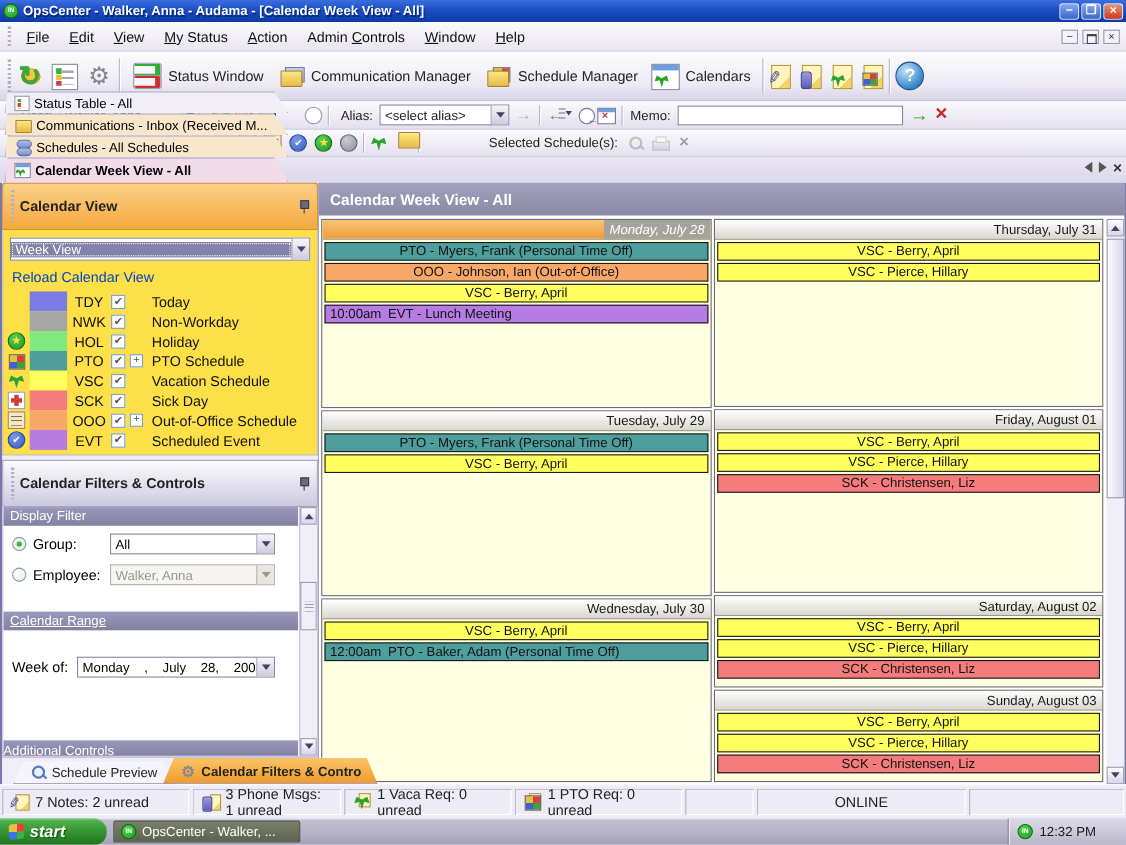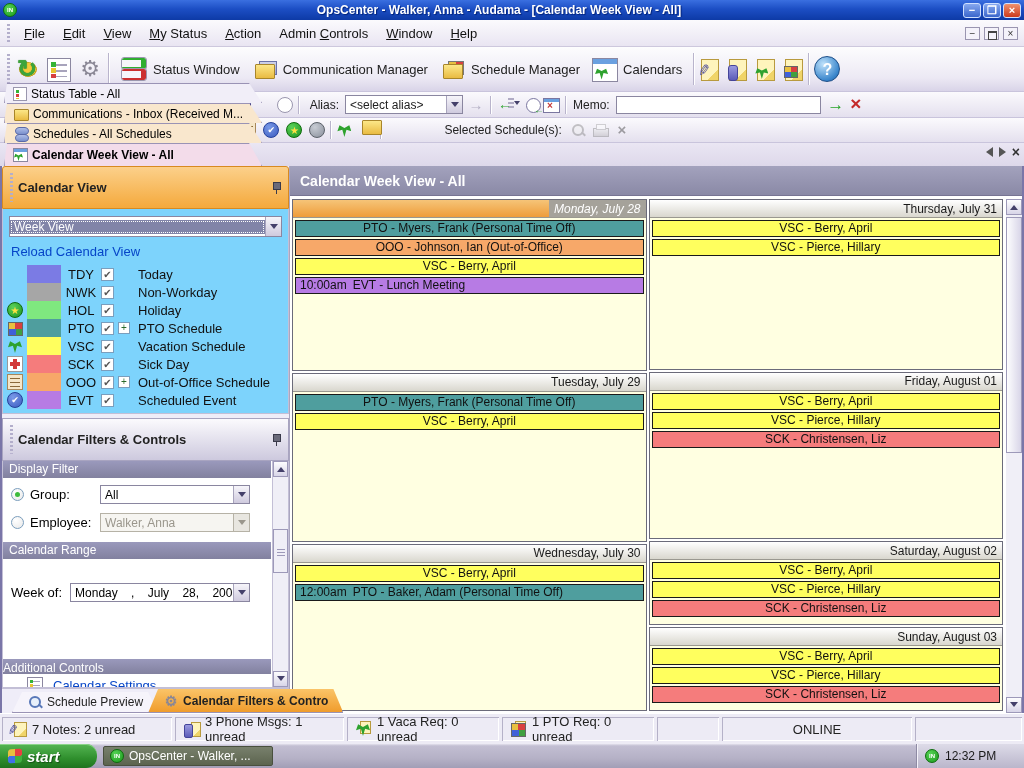--- a/index.html
+++ b/index.html
@@ -2,21 +2,21 @@
 <html><head>
 <meta charset="utf-8">
 <style>
   * { margin:0; padding:0; box-sizing:border-box; }
   html,body { width:1024px; height:768px; overflow:hidden; font-family:"Liberation Sans",sans-serif; }
   .screen { width:1024px; height:768px; display:flex; flex-direction:column; background:#ece9f5; }
 
   
   .titlebar { height:20px; background:linear-gradient(180deg,#3a6fe0 0%,#1c4ec4 45%,#0d3aa6 100%);
     display:flex; align-items:center; padding:0 3px; color:#fff; font-size:12px; font-weight:bold; flex:none;}
-  .titlebar .ttl { flex:1; white-space:nowrap; overflow:hidden; margin-left:20px; text-shadow:1px 1px 1px #00227a;text-align:center;}
+  .titlebar .ttl { flex:1; white-space:nowrap; overflow:hidden; margin-left:4px; text-shadow:1px 1px 1px #00227a;}
   .winbtn { width:18px; height:15px; margin-left:2px; border:1px solid #cfe0ff; border-radius:3px;
     background:linear-gradient(180deg,#86a8ef,#3a66cc); color:#fff; font-size:11px; line-height:13px; text-align:center; font-weight:bold;}
   .winbtn.close { background:linear-gradient(180deg,#f0926e,#cc3a1c); }
   .statusdot { width:14px; height:14px; border-radius:50%; background:radial-gradient(circle at 35% 30%,#54d254,#1d9a1d);
     color:#fff; font-size:6px; font-weight:bold; display:flex; align-items:center; justify-content:center; border:1px solid #0c6c0c; flex:none;}
 
   
   .menubar { height:27px; background:linear-gradient(180deg,#fbfafd,#e9e5f2); border-bottom:1px solid #cdc8dd;
     display:flex; align-items:center; font-size:13px; color:#111; flex:none; padding-left:2px;}
   .grip { width:5px; height:70%; margin:0 4px; background:repeating-linear-gradient(180deg,#b3aecb 0 2px,transparent 2px 4px); background-size:3px 100%; background-repeat:no-repeat; background-position:center;}
@@ -159,21 +159,21 @@
 
   
   .content { flex:1; display:flex; min-height:0; border-left:2px solid #7a76a8; border-right:2px solid #7a76a8;}
   .sidebar { width:288px; flex:none; background:#efedf8; border-right:1px solid #aaa6c0; display:flex; flex-direction:column;}
   .panel-head { height:43px; display:flex; align-items:center; font-size:13px; font-weight:bold; color:#222; padding:0 6px 0 2px; flex:none;}
   .panel-head.orange { background:linear-gradient(180deg,#fcd08a,#f4a93c); border:1px solid #d88a20; border-radius:3px 3px 0 0;}
   .panel-head.gray { background:linear-gradient(180deg,#fbfafd,#cdc9de); border:1px solid #a8a4c0;}
   .pin { margin-left:auto; width:12px; height:14px; position:relative;}
   .pin::before { content:""; position:absolute; left:3px; top:1px; width:6px; height:6px; background:#6a6a7a; border:1px solid #3a3a4a;}
   .pin::after { content:""; position:absolute; left:6px; top:8px; width:1px; height:5px; background:#3a3a4a;}
-  .cv-body { background:#7dd3fc; border:1px solid #c3bfd6; border-top:none; padding:5px 4px 4px; flex:none;}
+  .cv-body { background:#fde047; border:1px solid #c3bfd6; border-top:none; padding:5px 4px 4px; flex:none;}
   .cv-combo { margin:2px 2px 4px;}
   .linkrow { color:#0645c8; font-size:13px; padding:3px 2px 6px 4px;}
   .legend { list-style:none;}
   .lrow { display:flex; align-items:center; height:18px; font-size:13px; color:#111;}
   .lrow .licon { width:20px; display:flex; justify-content:flex-start; flex:none;}
   .lrow .swatch { width:34px; height:18px; flex:none;}
   .lrow .lcode { width:40px; text-align:center; flex:none;}
   .xp-check { width:13px; height:13px; border:1px solid #7b9ebd; background:#fff; position:relative; flex:none;}
   .xp-check.on::after { content:"\2714"; position:absolute; inset:0; font-size:10px; line-height:12px; text-align:center; color:#555;}
   .lexp { width:20px; flex:none; display:flex; justify-content:center;}
@@ -515,21 +515,21 @@
             </span>
           </div>
           <div class="radiorow">
             <span class="xp-radio" data-name="employee-radio"></span>
             <span class="rlabel" data-name="employee-label">Employee:</span>
             <span class="combo disabled" style="width:150px;" data-name="employee-select">
               <span class="cval" data-name="employee-select-value">Walker, Anna</span>
               <span class="carrow" data-name="chevron-down-icon"></span>
             </span>
           </div>
-          <div class="secbar" style="margin-top:8px;" data-name="calendar-range-section">Calendar Range</div>
+          <div class="secbar" style="margin-top:22px;text-decoration:underline;" data-name="calendar-range-section">Calendar Range</div>
           <div class="weekrow">
             <span data-name="week-of-label">Week of:</span>
             <span class="combo week-combo" style="width:180px;" data-name="week-of-select">
               <span class="cval" data-name="week-of-value">Monday , July 28, 2008</span>
               <span class="carrow" data-name="chevron-down-icon"></span>
             </span>
           </div>
           <div class="secbar addl" style="margin-top:55px;height:15px;" data-name="additional-controls-section">Additional Controls</div>
           <div id="fc-links">
               <div class="fclink" data-name="link-calendar-settings">
@@ -638,21 +638,21 @@
         </div>
       </div>
     </div>
   </div>
 
   <div class="statusbar" id="statusbar" data-name="status-bar">
       <div class="seg" data-name="statusbar-segment-7-notes-2-unread" style="width: 170px;">
         <span class="i16" data-name="notes-icon"></span>
         <span data-name="statusbar-text">7 Notes: 2 unread</span>
       </div>
-      <div class="seg" data-name="statusbar-segment-3-phone-msgs-1-unread" style="width: 169px;">
+      <div class="seg" data-name="statusbar-segment-3-phone-msgs-1-unread" style="width: 135px;">
         <span class="i16" data-name="phone-msgs-icon"></span>
         <span data-name="statusbar-text">3 Phone Msgs: 1 unread</span>
       </div>
       <div class="seg" data-name="statusbar-segment-1-vaca-req-0-unread" style="width: 152px;">
         <span class="i16" data-name="vaca-req-icon"></span>
         <span data-name="statusbar-text">1 Vaca Req: 0 unread</span>
       </div>
       <div class="seg" data-name="statusbar-segment-1-pto-req-0-unread" style="width: 152px;">
         <span class="i16" data-name="pto-req-icon"></span>
         <span data-name="statusbar-text">1 PTO Req: 0 unread</span>

